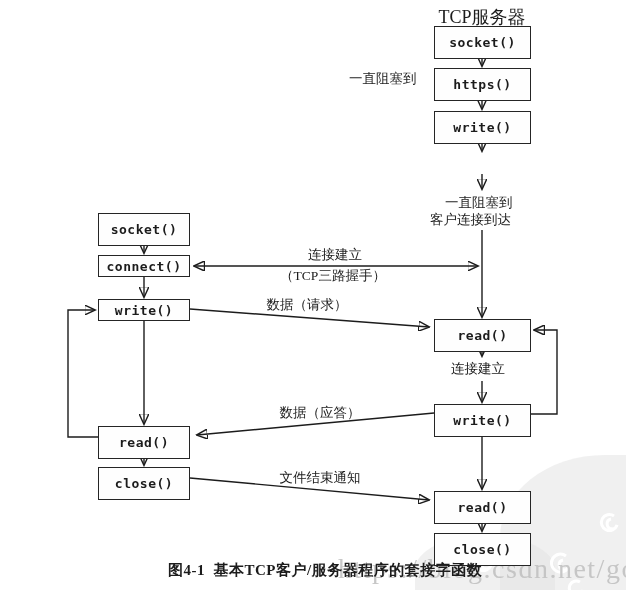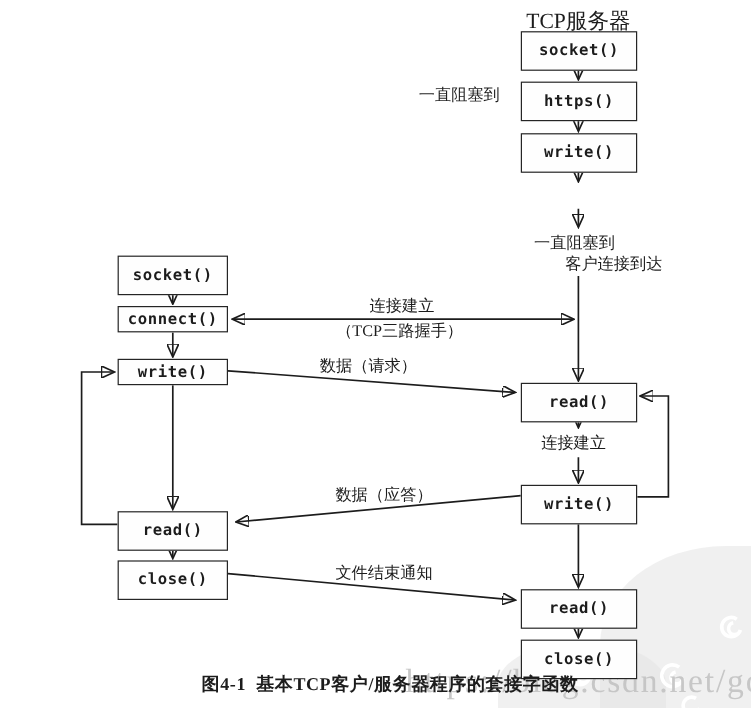--- a/index.html
+++ b/index.html
@@ -96,21 +96,21 @@
   <div class="box" style="left:434px;top:533px;width:97px;">close()</div>
 
   <div class="box" style="left:98px;top:213px;width:92px;">socket()</div>
   <div class="box" style="left:98px;top:255px;width:92px;height:22px;">connect()</div>
   <div class="box" style="left:98px;top:299px;width:92px;height:22px;">write()</div>
   <div class="box" style="left:98px;top:426px;width:92px;">read()</div>
   <div class="box" style="left:98px;top:467px;width:92px;">close()</div>
 
   <div class="cn" style="left:349px;top:71px;">一直阻塞到</div>
   <div class="cn" style="left:445px;top:195px;">一直阻塞到</div>
-  <div class="cn" style="left:471px;top:212px;">客户连接到达</div>
+  <div class="cn" style="left:430px;top:212px;">客户连接到达</div>
   <div class="cn center" style="left:478px;top:361px;">连接建立</div>
 
   <div class="cn center" style="left:335px;top:247px;">连接建立</div>
   <div class="cn center" style="left:333px;top:268px;">（TCP三路握手）</div>
   <div class="cn center" style="left:307px;top:297px;">数据（请求）</div>
   <div class="cn center" style="left:320px;top:405px;">数据（应答）</div>
   <div class="cn center" style="left:320px;top:470px;">文件结束通知</div>
 
   <div class="watermark" style="left:338px;top:553px;">https://blog.csdn.net/godop</div>
 

